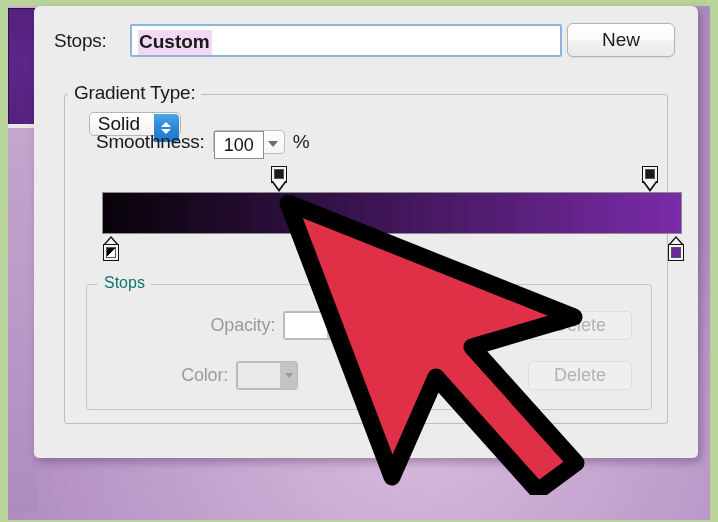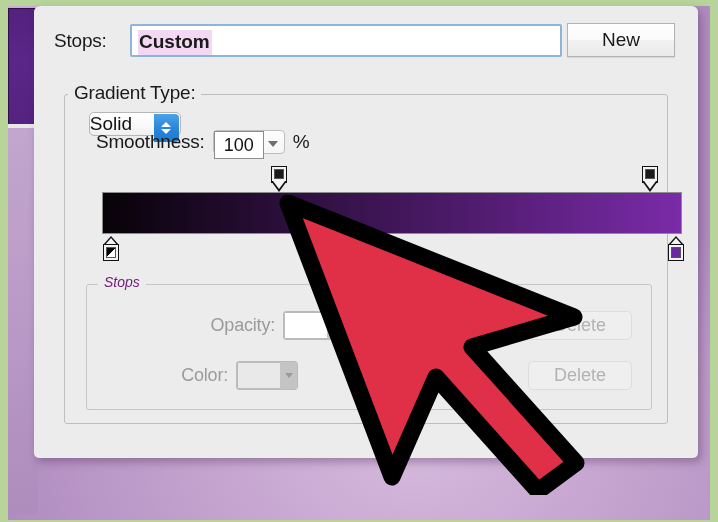--- a/index.html
+++ b/index.html
@@ -86,21 +86,21 @@
     padding: 1px 2px 2px 1px;
     line-height: 22px;
     font-weight: bold;
   }
   .new-button {
     position: absolute;
     left: 533px; top: -1px;
     width: 108px; height: 34px;
     background: linear-gradient(180deg,#fefefe 0%, #fbfbfb 48%, #f2f2f2 52%, #eaeaea 100%);
     border: 1px solid #b3b3b3;
-    border-radius: 0;
+    border-radius: 6px;
     box-sizing: border-box;
     display: flex;
     align-items: center;
     justify-content: center;
     font-size: 19px;
     color: #1a1a1a;
     box-shadow: 0 1px 1px rgba(0,0,0,0.08);
   }
 
   
@@ -135,20 +135,21 @@
     background: linear-gradient(180deg,#ffffff 0%,#fafafa 50%,#f0f0f0 100%);
     border: 1px solid #b6b6b6;
     border-radius: 5px;
     box-sizing: border-box;
     display: flex;
     align-items: center;
   }
   .gtype-select-text {
     font-size: 19px;
     color: #111;
+    margin-left: 8px;
   }
   .gtype-stepper {
     position: absolute;
     right: 1px; top: 1px;
     width: 25px; height: 28px;
     background: linear-gradient(180deg,#4ba3e8 0%, #2a86d8 50%, #1f79cf 100%);
     border-radius: 0 4px 4px 0;
     display: flex;
     flex-direction: column;
     align-items: center;
@@ -304,23 +305,22 @@
     width: 566px; height: 126px;
     border: 1px solid #c6c6c6;
     border-radius: 3px;
     box-sizing: border-box;
   }
   .stops-legend {
     position: absolute;
     left: 64px; top: 268px;
     background: #ececec;
     padding: 0 6px;
-    font-size: 14px;
-    color: #701a75;
-    font-style: italic;
+    font-size: 16px;
+    color: #0f766e;
   }
   .stop-field-row {
     position: absolute;
     display: flex;
     align-items: center;
   }
   .field-label {
     font-size: 18px;
     color: #9b9b9b;
     text-align: right;

